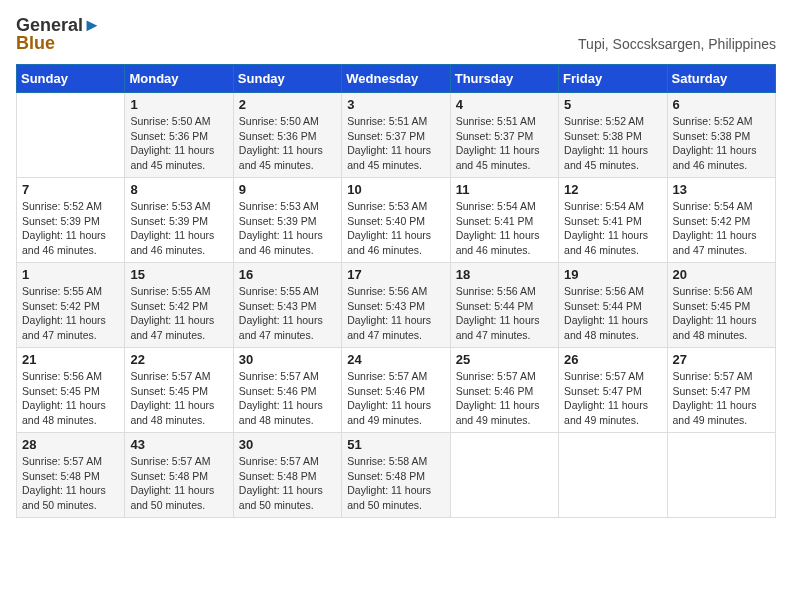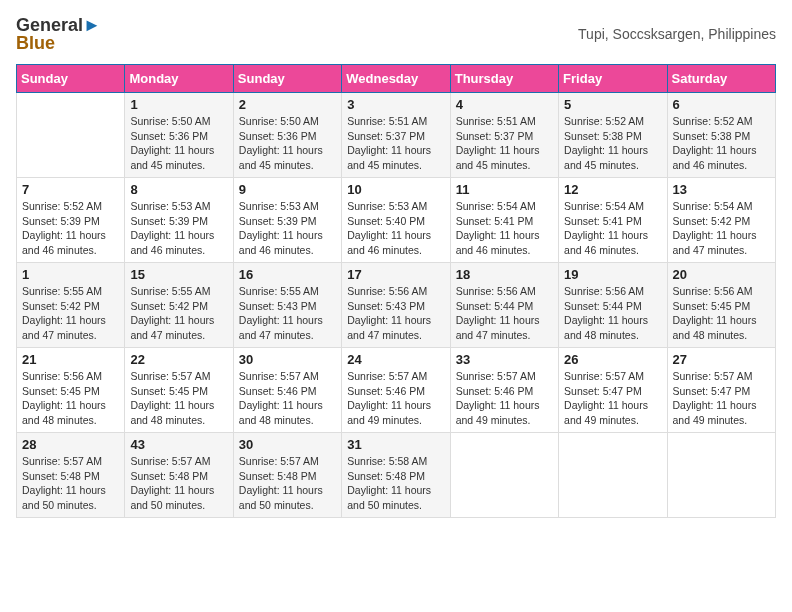--- a/index.html
+++ b/index.html
@@ -6,21 +6,21 @@
     body {
       font-family: Arial, sans-serif;
       background: #fff;
       width: 792px;
       min-height: 612px;
       padding: 16px;
     }
     .header {
       display: flex;
       justify-content: space-between;
-      align-items: center;
+      align-items: flex-end;
       margin-bottom: 12px;
     }
     .logo {
       display: flex;
       align-items: center;
       gap: 4px;
     }
     .title-block {
       text-align: right;
     }
@@ -32,21 +32,21 @@
     .location {
       font-size: 14px;
       color: #555;
     }
     table {
       width: 100%;
       border-collapse: collapse;
       font-size: 11px;
     }
     thead tr {
-      background-color: #ec4899;
+      background-color: #1d4ed8;
       color: #fff;
     }
     thead th {
       padding: 6px 4px;
       text-align: left;
       font-size: 13px;
       font-weight: bold;
       border: 1px solid #1a6faf;
     }
     tbody tr {
@@ -206,21 +206,21 @@
         </td>
         <td>
           <span class="day-number">30</span>
           <div class="day-info">Sunrise: 5:57 AM<br>Sunset: 5:46 PM<br>Daylight: 11 hours<br>and 48 minutes.</div>
         </td>
         <td>
           <span class="day-number">24</span>
           <div class="day-info">Sunrise: 5:57 AM<br>Sunset: 5:46 PM<br>Daylight: 11 hours<br>and 49 minutes.</div>
         </td>
         <td>
-          <span class="day-number">33</span>
+          <span class="day-number">25</span>
           <div class="day-info">Sunrise: 5:57 AM<br>Sunset: 5:46 PM<br>Daylight: 11 hours<br>and 49 minutes.</div>
         </td>
         <td>
           <span class="day-number">26</span>
           <div class="day-info">Sunrise: 5:57 AM<br>Sunset: 5:47 PM<br>Daylight: 11 hours<br>and 49 minutes.</div>
         </td>
         <td>
           <span class="day-number">27</span>
           <div class="day-info">Sunrise: 5:57 AM<br>Sunset: 5:47 PM<br>Daylight: 11 hours<br>and 49 minutes.</div>
         </td>
@@ -232,21 +232,21 @@
         </td>
         <td>
           <span class="day-number">43</span>
           <div class="day-info">Sunrise: 5:57 AM<br>Sunset: 5:48 PM<br>Daylight: 11 hours<br>and 50 minutes.</div>
         </td>
         <td>
           <span class="day-number">30</span>
           <div class="day-info">Sunrise: 5:57 AM<br>Sunset: 5:48 PM<br>Daylight: 11 hours<br>and 50 minutes.</div>
         </td>
         <td>
-          <span class="day-number">31</span>
+          <span class="day-number">51</span>
           <div class="day-info">Sunrise: 5:58 AM<br>Sunset: 5:48 PM<br>Daylight: 11 hours<br>and 50 minutes.</div>
         </td>
         <td class="empty-cell"></td>
         <td class="empty-cell"></td>
         <td class="empty-cell"></td>
       </tr>
     </tbody>
 </table>
 
 </body></html>

